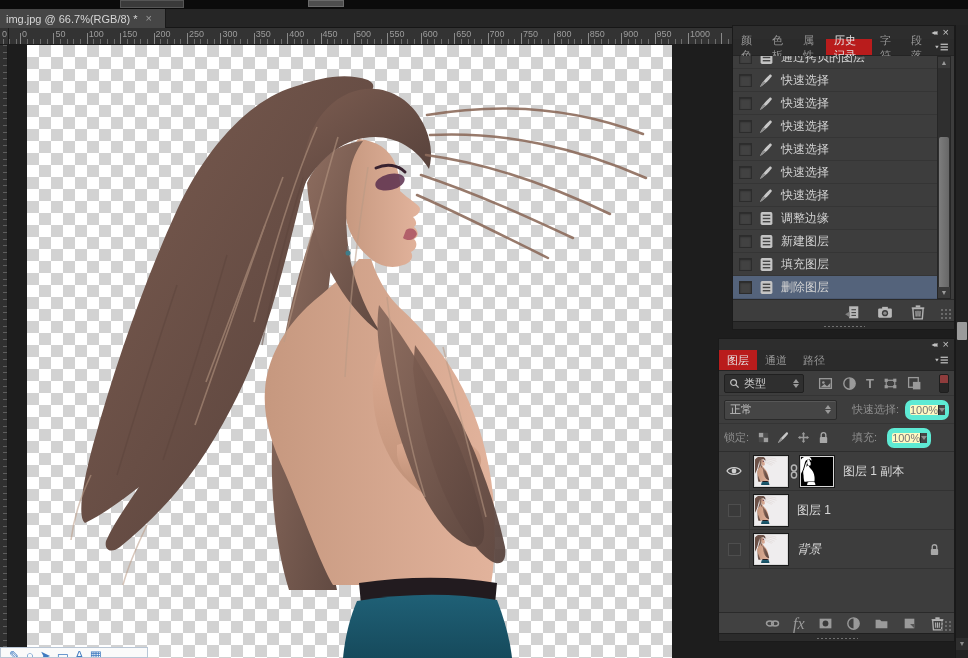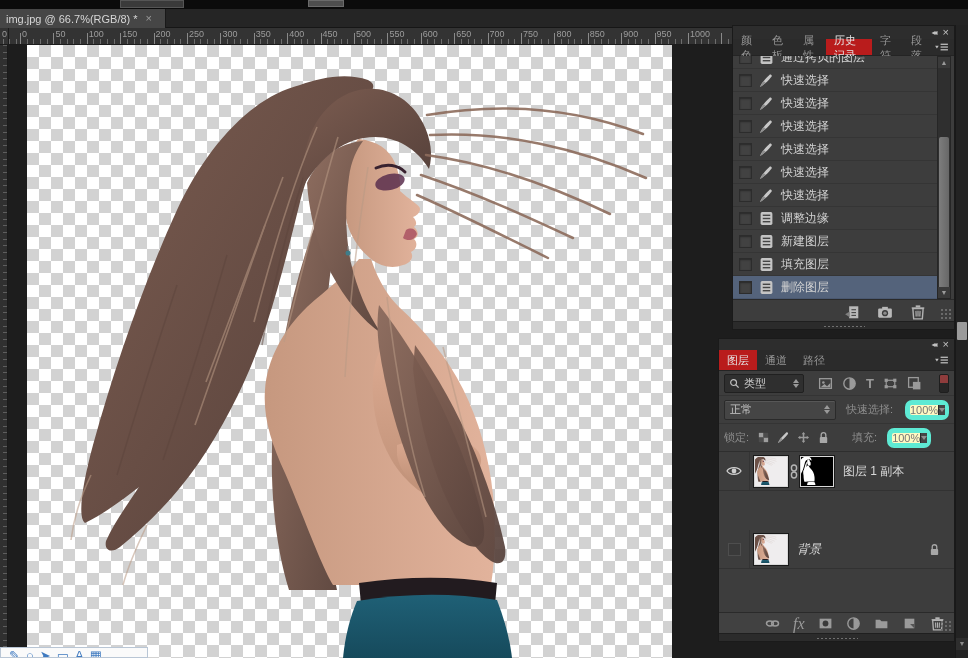--- a/index.html
+++ b/index.html
@@ -97,21 +97,21 @@
   .updn{margin-left:auto;display:flex;flex-direction:column;gap:1px}
   .updn i{width:0;height:0;border-left:3px solid transparent;border-right:3px solid transparent}
   .updn i.u{border-bottom:4px solid #9a9a9a}
   .updn i.d{border-top:4px solid #9a9a9a}
   .ficons{display:flex;gap:9px;margin-left:8px;align-items:center}
   .ficons svg{width:15px;height:15px}
   .ficons .tglyph{font-size:13px;color:#9a9a9a;font-weight:bold}
   .toggle{margin-left:auto;width:10px;height:19px;border:1px solid #1e1e1e;border-radius:2px;
      background:linear-gradient(to bottom,#8e3c3c 0 45%,#262626 45%)}
   .lrow2{position:absolute;left:0;right:0;top:57px;height:28px;display:flex;align-items:center;
-        gap:10px;padding:0 5px;border-bottom:1px solid #343434}
+        gap:4px;padding:0 5px;border-bottom:1px solid #343434}
   .blend{width:113px;height:20px;background:#454545;border:1px solid #2a2a2a;border-radius:2px;
         box-shadow:inset 0 1px 0 #575757;display:flex;align-items:center;padding:0 5px;
         font-size:11px;color:#c8c8c8}
   .small{font-size:11px;color:#8f8f8f;white-space:nowrap}
   .valbox{width:44px;height:20px;background:#fef9c3;border:5px solid #5eead4;border-radius:7px;
         display:flex;align-items:center}
   .valbox .v{flex:1;text-align:center;font-size:11px;color:#767676}
   .valbox .d{width:13px;height:100%;background:#454545;border-left:1px solid #2b2b2b;
         display:flex;align-items:center;justify-content:center}
   .valbox .d i{width:0;height:0;border-left:3px solid transparent;border-right:3px solid transparent;
@@ -627,20 +627,31 @@
         <use href="#s-link8"></use>
       </svg>
     <div class="lmask">
       <svg viewBox="120 20 400 593" preserveAspectRatio="xMidYMid slice">
           <use href="#woman-sil"></use>
         </svg>
     </div>
     <span class="lname">图层 1 副本</span>
   </div>
 
+  <div class="layerrow" style="top:152px">
+    <div class="eyecol">
+      <span class="emptywell"></span>
+    </div>
+    <div class="lthumb">
+      <svg viewBox="120 20 400 593" preserveAspectRatio="xMidYMid slice">
+          <use href="#woman-full"></use>
+        </svg>
+    </div>
+    <span class="lname">图层 1</span>
+  </div>
 
   <div class="layerrow" style="top:191px">
     <div class="eyecol">
       <span class="emptywell"></span>
     </div>
     <div class="lthumb">
       <svg viewBox="120 20 400 593" preserveAspectRatio="xMidYMid slice">
           <use href="#woman-full"></use>
         </svg>
     </div>

